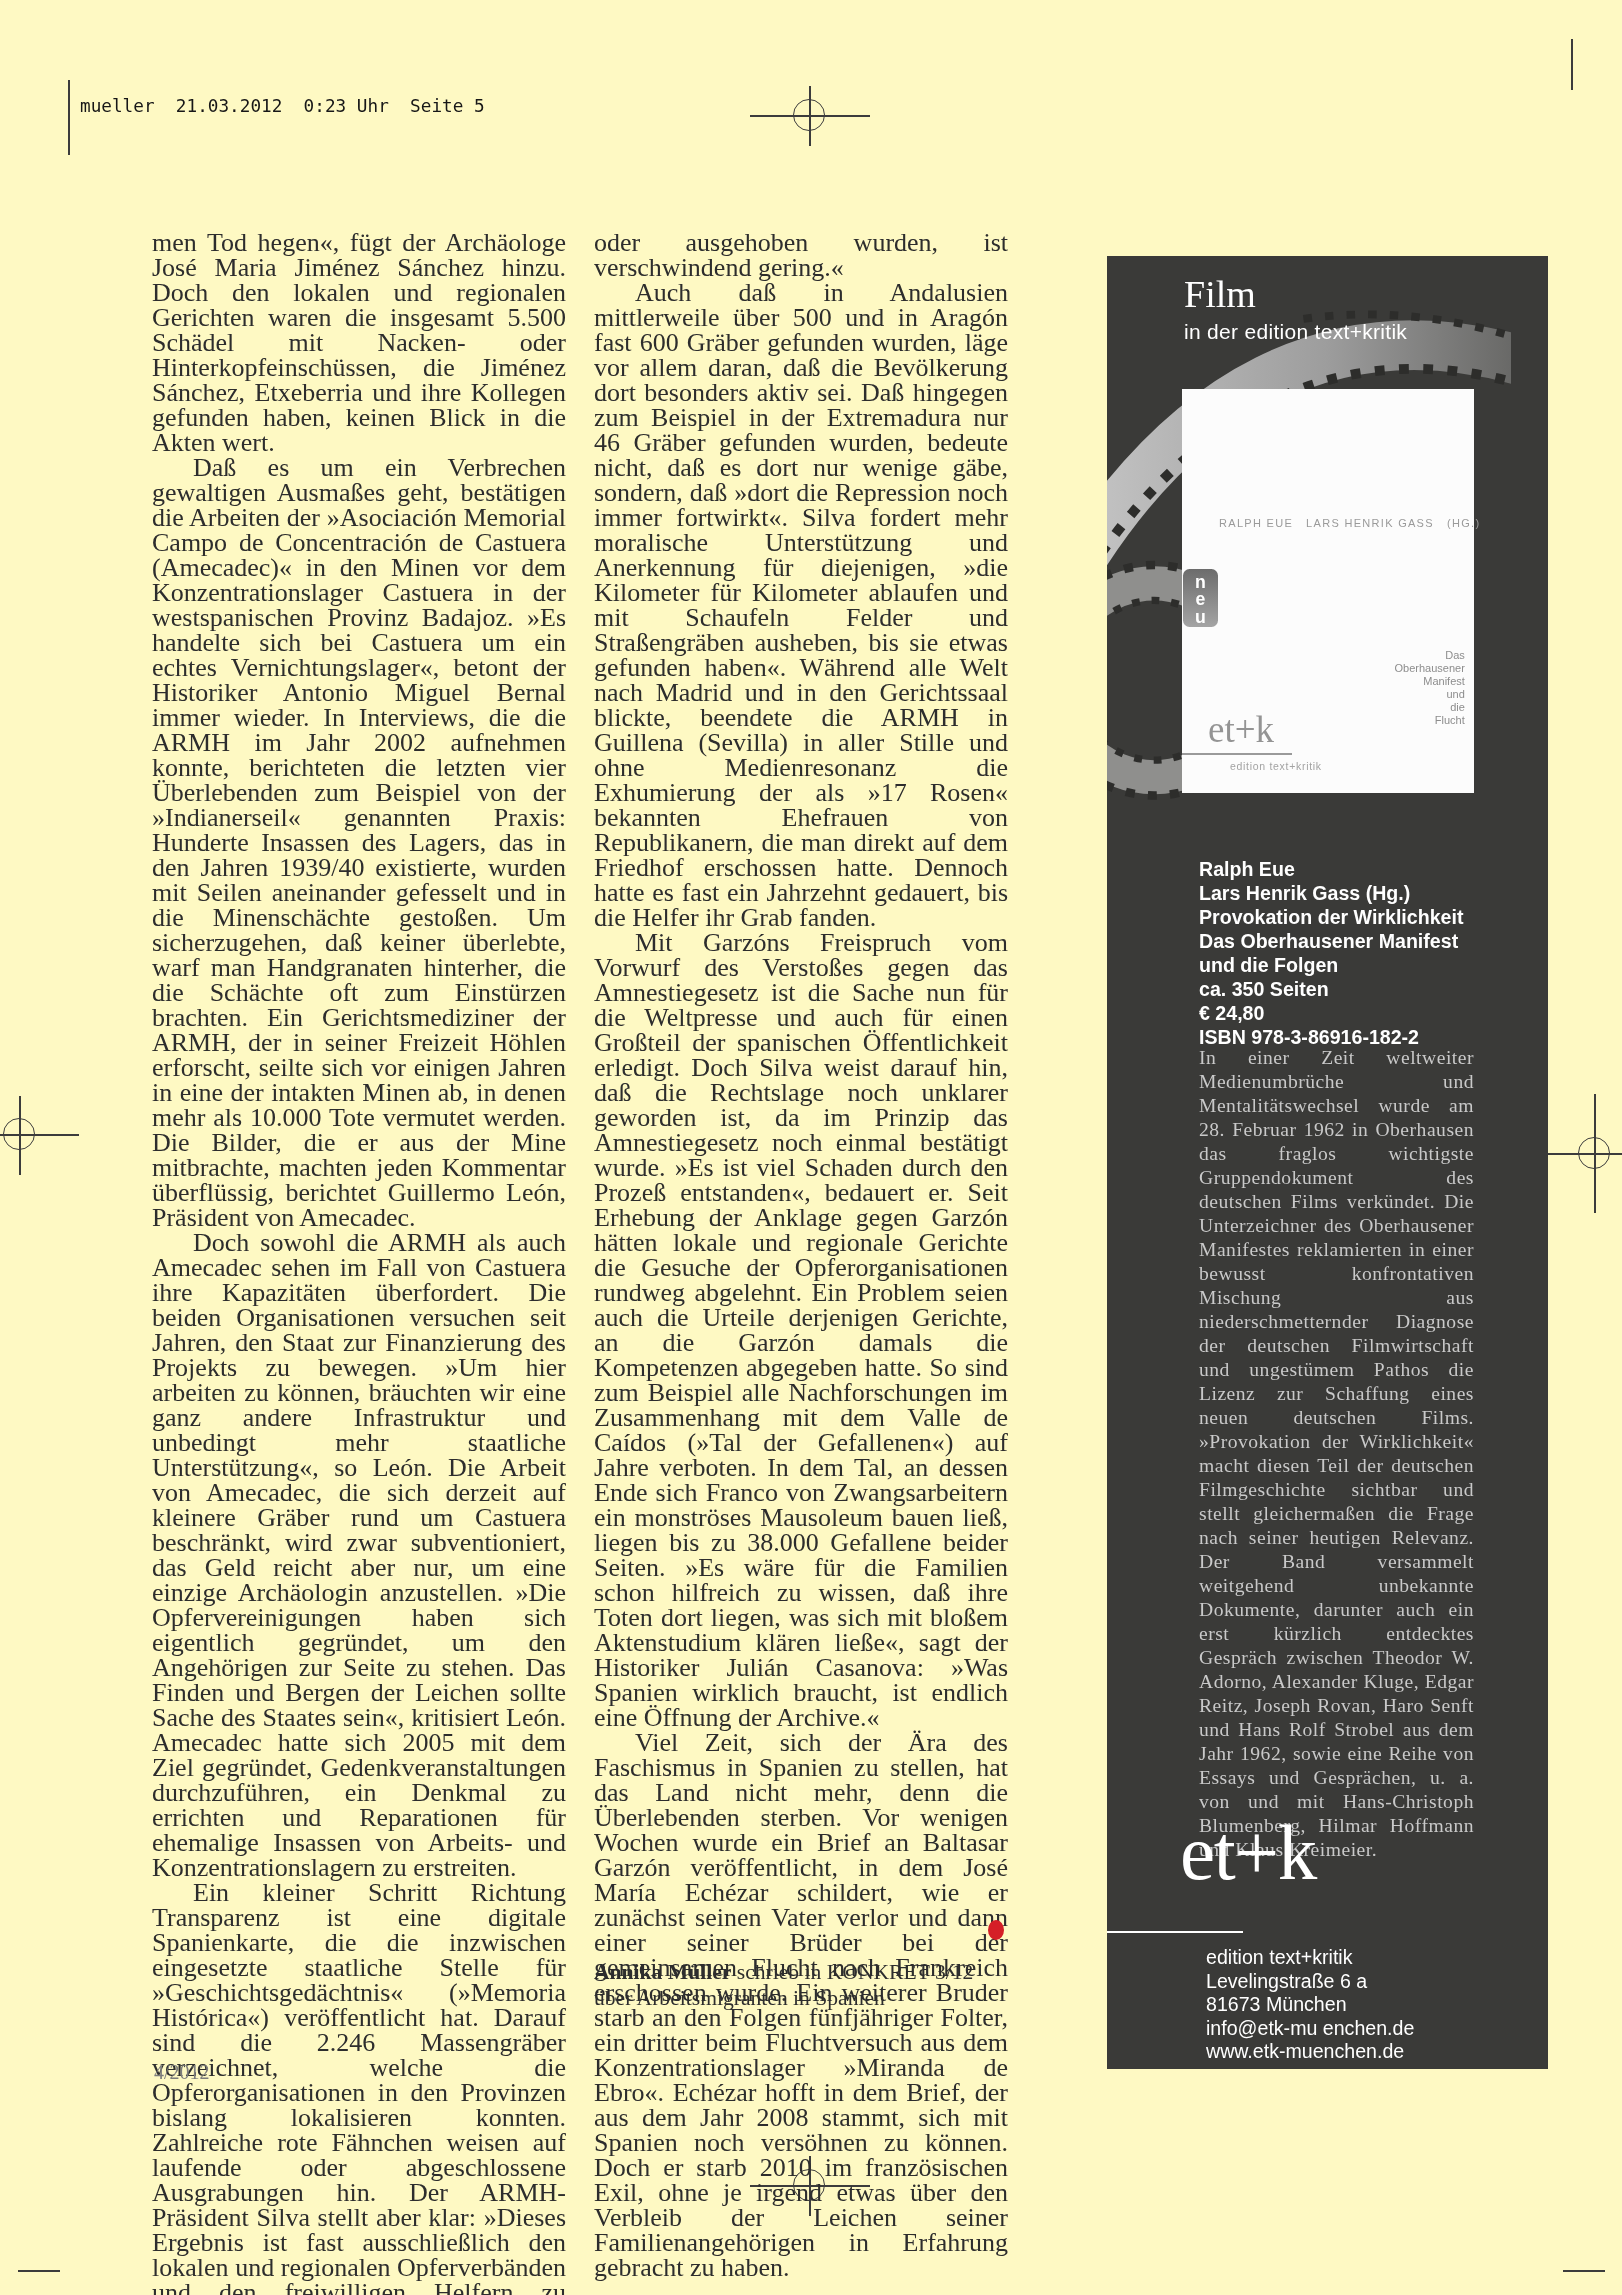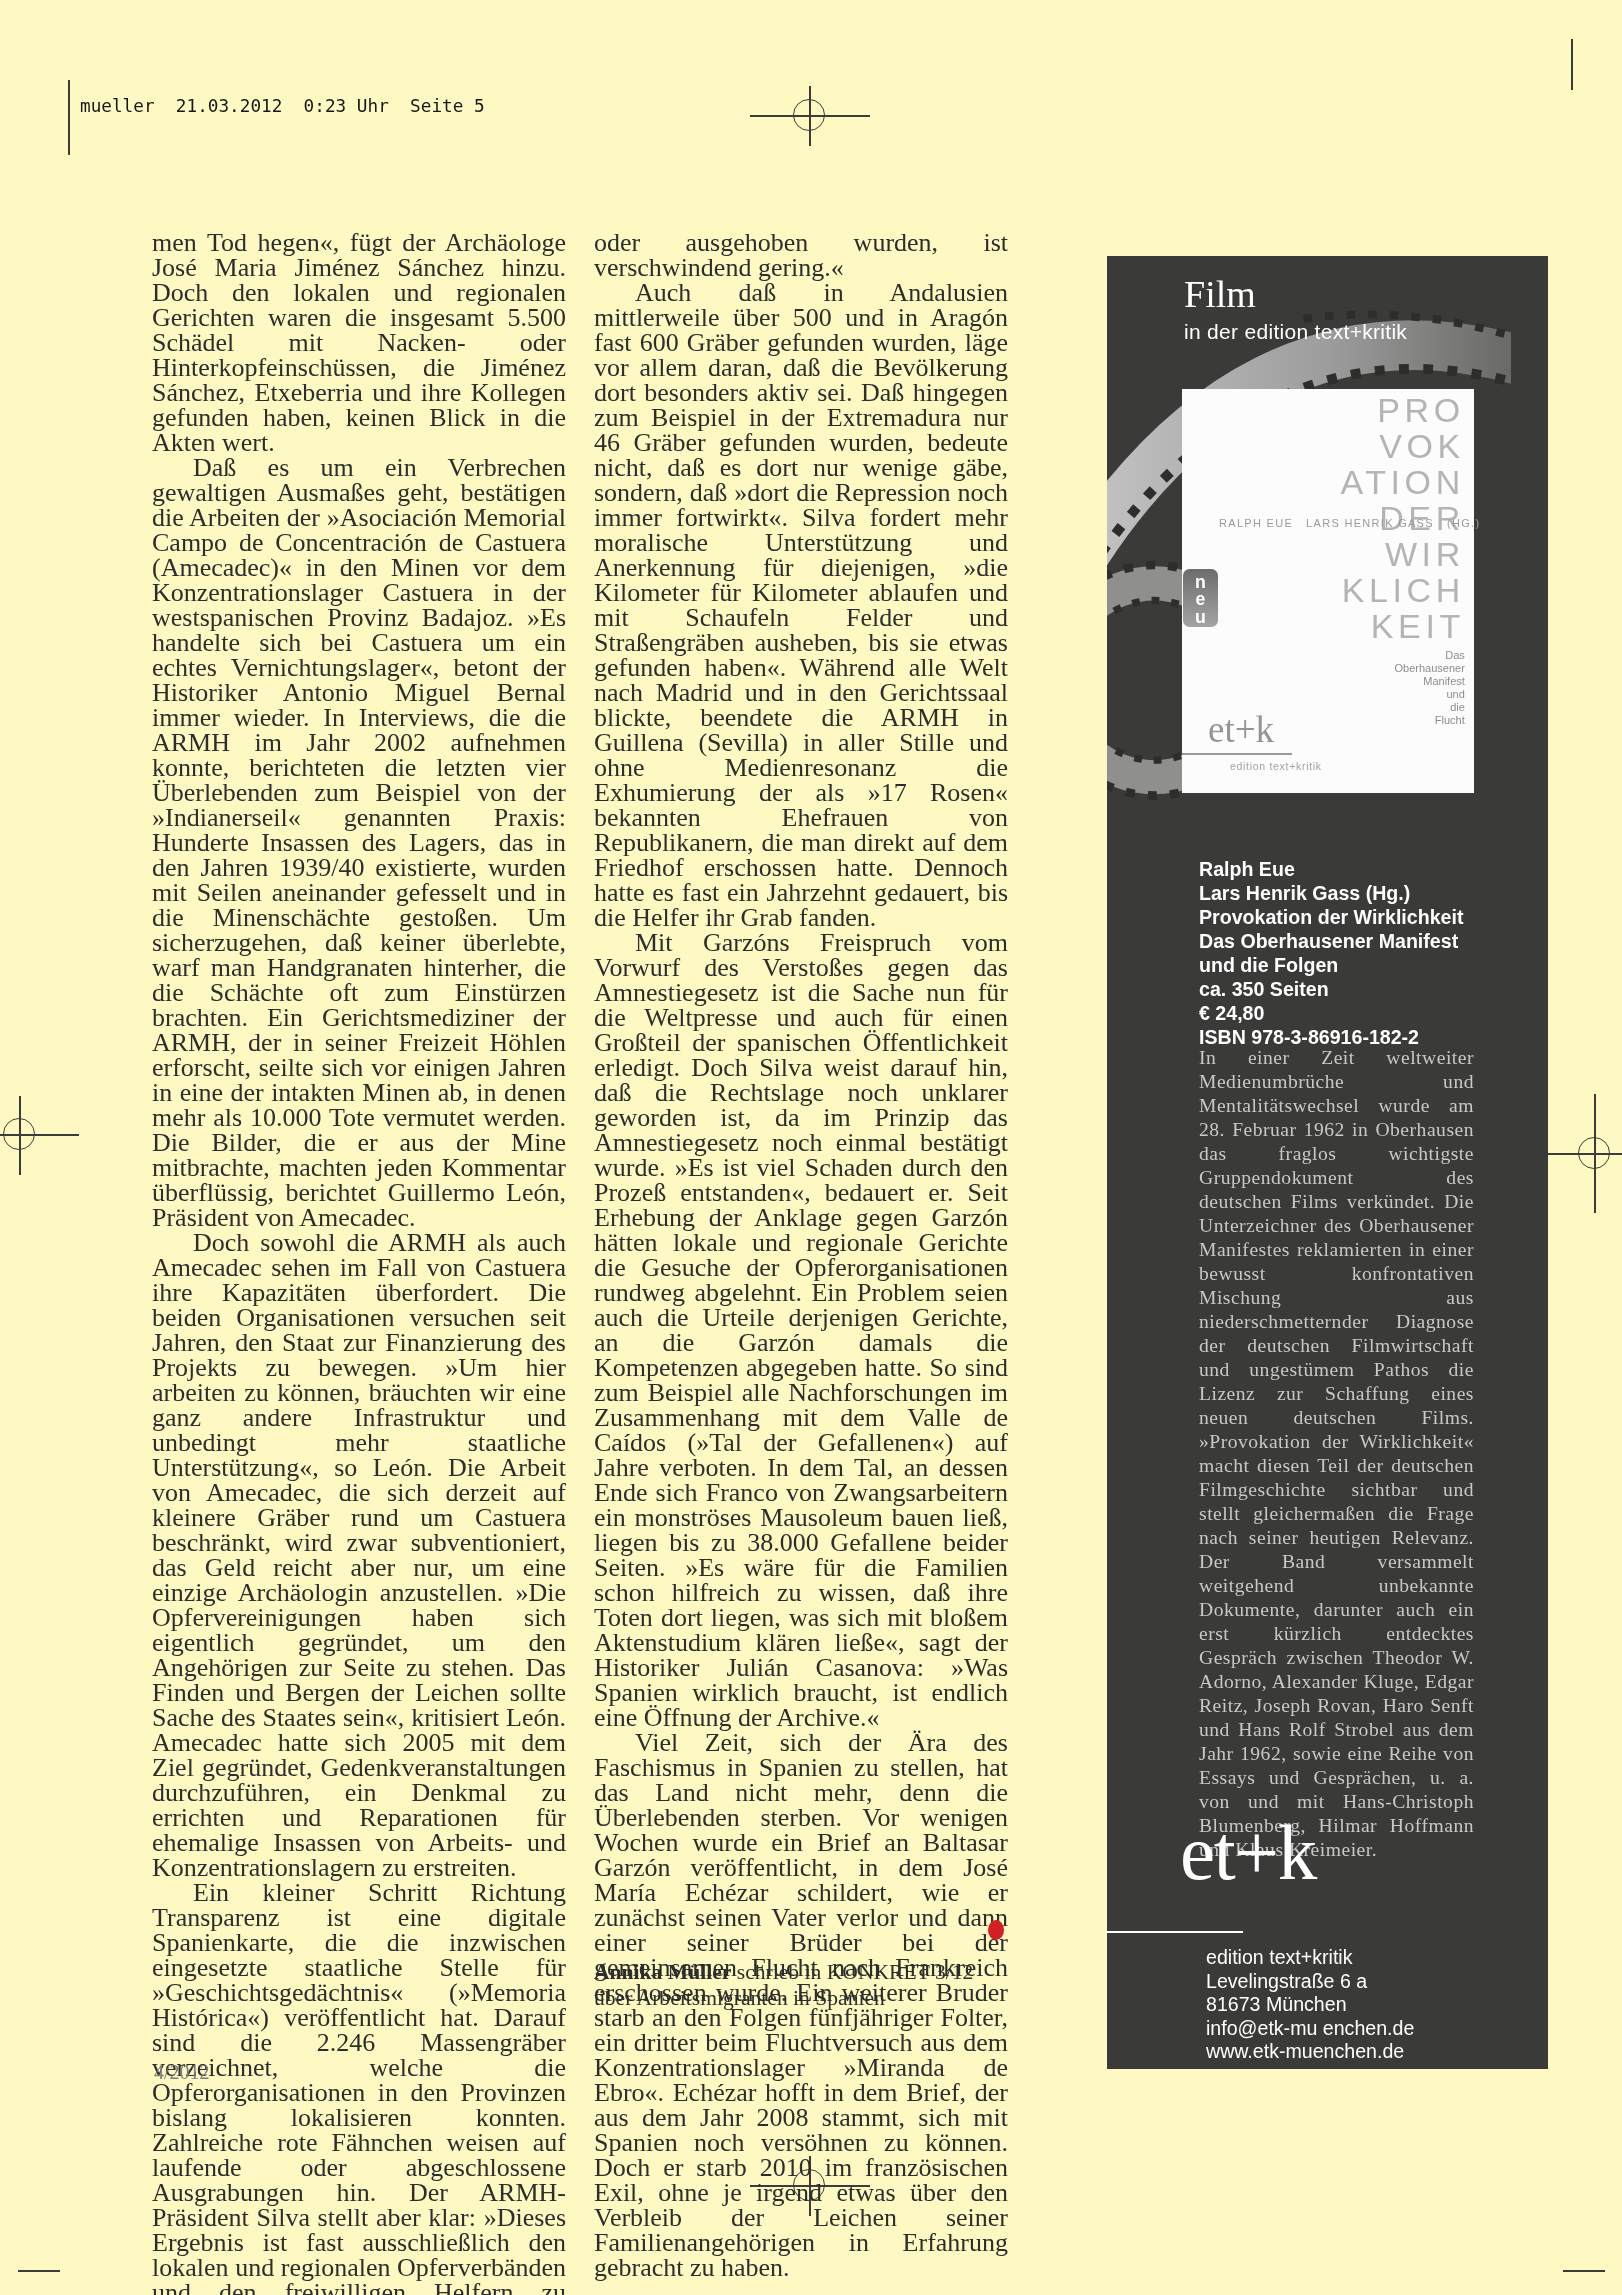--- a/index.html
+++ b/index.html
@@ -133,29 +133,20 @@
       <path d="M 300 96 C 430 78, 545 98, 650 132" fill="none" stroke="#2d2d2b" stroke-width="12" stroke-dasharray="13 20"></path>
       <circle cx="72" cy="648" r="148" fill="none" stroke="#8f8f8d" stroke-width="52"></circle>
       <circle cx="72" cy="648" r="176" fill="none" stroke="#2d2d2b" stroke-width="13" stroke-dasharray="14 20"></circle>
       <circle cx="72" cy="648" r="122" fill="none" stroke="#2d2d2b" stroke-width="11" stroke-dasharray="12 18"></circle>
     </svg>
 
     <div class="film-title">Film</div>
     <div class="film-sub">in der edition text+kritik</div>
 
     <div class="cover">
-      <div class="cover-title">
-        <div>PRO</div>
-        <div>VOK</div>
-        <div>ATION</div>
-        <div>DER</div>
-        <div>WIR</div>
-        <div>KLICH</div>
-        <div>KEIT</div>
-      </div>
       <div class="cover-credits">RALPH EUE   LARS HENRIK GASS   (HG.)</div>
       <div class="cover-sub">
         <div>Das</div>
         <div>Oberhausener</div>
         <div>Manifest</div>
         <div>und</div>
         <div>die</div>
         <div>Flucht</div>
       </div>
       <div class="cover-logo">et+k</div>

